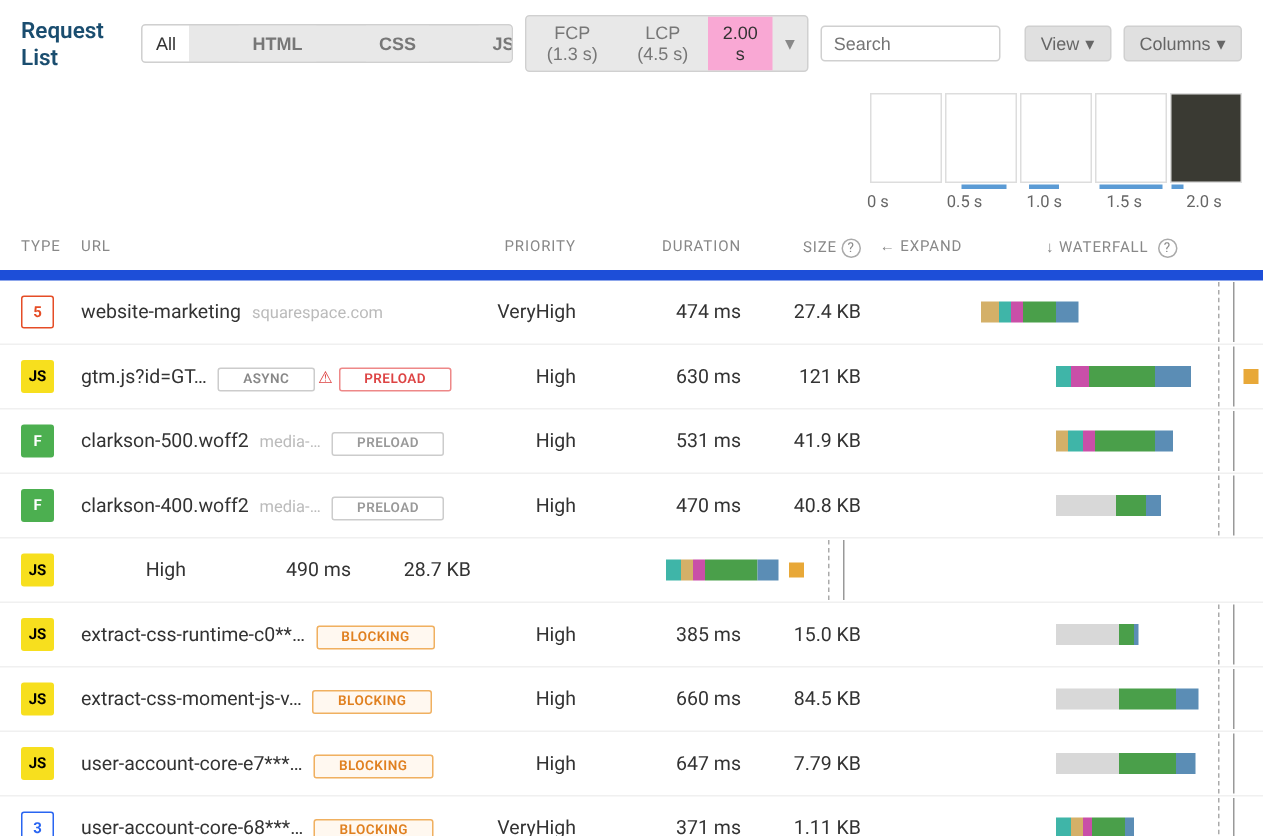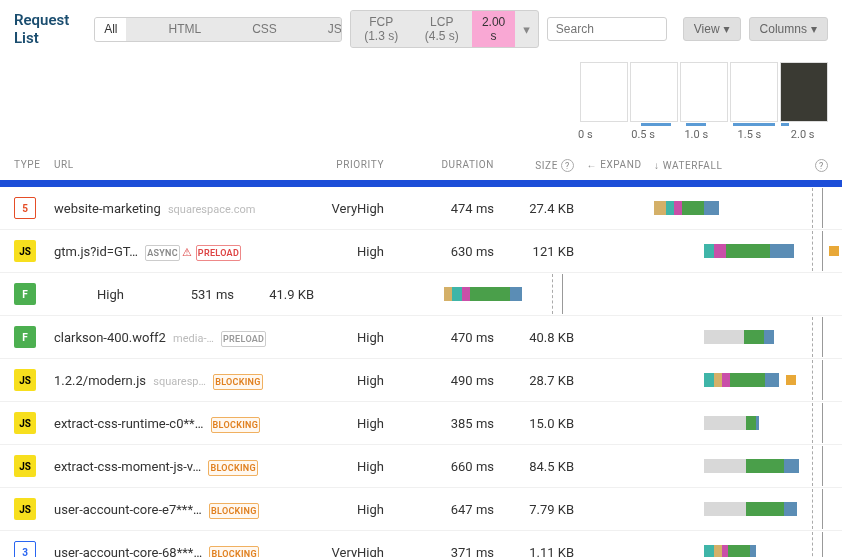--- a/index.html
+++ b/index.html
@@ -1,20 +1,20 @@
 <!DOCTYPE html>
 <html><head>
 <meta charset="utf-8">
 <style>
 * { box-sizing: border-box; margin: 0; padding: 0; }
 body { font-family: -apple-system, BlinkMacSystemFont, "Segoe UI", Roboto, sans-serif; font-size: 13px; color: #333; background: #fff; width: 842px; }
 .toolbar { display: flex; align-items: center; gap: 8px; padding: 10px 14px; }
 .title { font-weight: 600; color: #1a4d6f; font-size: 15px; margin-right: 6px; }
 .filter-group { display: inline-flex; border: 1px solid #d0d0d0; border-radius: 3px; overflow: hidden; background: #e8e8e8; gap: 33px; }
-.filter-btn { padding: 4px 9px; font-size: 12px; color: #777; background: #e8e8e8; border: none; cursor: pointer; }
+.filter-btn { padding: 4px 9px; font-size: 12px; color: #777; background: #e8e8e8; border: none; cursor: pointer; font-weight: bold; }
 .filter-btn.active { background: #fff; color: #333; font-weight: 500; }
 .chev { display:inline-flex; align-items:center; justify-content:center; padding: 4px 8px; color: #888; }
 .metric-group { display: inline-flex; border: 1px solid #d0d0d0; border-radius: 3px; overflow: hidden; background: #e8e8e8; }
 .metric-btn { padding: 4px 10px; font-size: 12px; color: #777; background: #e8e8e8; border: none; }
 .metric-btn.active { background: #f9a8d4; color: #333; font-weight: 500; }
 .search { border: 1px solid #d0d0d0; border-radius: 3px; padding: 4px 8px; font-size: 12px; width: 120px; color: #888; }
 .gray-btn { background: #e0e0e0; border: 1px solid #d0d0d0; border-radius: 3px; padding: 4px 10px; font-size: 12px; color: #666; display:inline-flex; align-items:center; gap:4px; }
 
 .timeline-strip { display: flex; gap: 2px; padding: 4px 14px 0 580px; }
 .thumb { width: 50px; height: 60px; border: 1px solid #ddd; background: #fff; position: relative; }
@@ -23,31 +23,31 @@
 .time-labels { display: flex; gap: 2px; padding: 6px 0 10px 578px; font-size: 11px; color: #666; }
 .time-labels span { width: 52px; text-align: left; }
 
 .headers { display: flex; padding: 8px 14px; font-size: 10px; letter-spacing: 0.6px; color: #888; text-transform: uppercase; border-bottom: 7px solid #1d4ed8; }
 .col-type { width: 40px; }
 .col-url { width: 260px; }
 .col-priority { width: 90px; text-align: right; padding-right: 20px; }
 .col-duration { width: 90px; text-align: right; }
 .col-size { width: 80px; text-align: right; display:flex; justify-content:flex-end; align-items:center; gap:3px;}
 .col-expand { width: 80px; text-align: center; font-size:10px; color:#888;}
-.col-waterfall { flex: 1; text-align: right; display:flex; justify-content:space-between; align-items:center; gap:6px;}
+.col-waterfall { flex: 1; text-align: right; display:flex; justify-content:center; align-items:center; gap:6px;}
 
 .row { display: flex; align-items: center; padding: 10px 14px; border-bottom: 1px solid #f0f0f0; font-size: 13px; position: relative; }
 .badge { width: 22px; height: 22px; display: inline-flex; align-items: center; justify-content: center; font-size: 10px; font-weight: 700; border-radius: 2px; color: #fff; }
 .badge-html { background: #fff; color: #e54d26; border: 1.5px solid #e54d26; }
 .badge-js { background: #f7df1e; color: #000; }
 .badge-font { background: #4caf50; color: #fff; }
 .badge-css { background: #fff; color: #2965f1; border: 1.5px solid #2965f1; }
 .url-main { color: #333; }
 .url-sub { color: #bbb; font-size: 11px; margin-left: 4px; }
-.tag { font-size: 9px; font-weight: 600; letter-spacing: 0.3px; padding: 2px 1px; border-radius: 2px; margin-left: 4px; }
+.tag { font-size: 9px; font-weight: 600; letter-spacing: 0.3px; padding: 2px 16px; border-radius: 2px; margin-left: 4px; }
 .tag-async { border: 1px solid #ccc; color: #888; }
 .tag-preload { border: 1px solid #e88; color: #d44; }
 .tag-preload-gray { border: 1px solid #ccc; color: #999; }
 .tag-blocking { border: 1px solid #f0b060; color: #e08020; background: #fff8f0; }
 .warn-icon { color: #d44; margin-left: 2px; font-size: 11px; }
 .help-icon { display:inline-flex; width:13px; height:13px; border:1px solid #aaa; border-radius:50%; align-items:center; justify-content:center; font-size:9px; color:#888;}
 
 .wf-area { flex: 1; position: relative; height: 20px; }
 .wf-bar { position: absolute; height: 14px; top: 3px; }
 .seg { position: absolute; height: 100%; top: 0; }
@@ -177,20 +177,25 @@
           <div class="seg c-green" style="left:22px;width:44px"></div>
           <div class="seg c-blue" style="left:66px;width:24px"></div>
         </div>
       <div class="wf-bar" style="left:175px;width:10px;height:10px;top:5px">
           <div class="seg c-orange" style="left:0;width:100%"></div>
         </div>
     </div>
   </div>
     <div class="row">
     <div class="col-type"><span class="badge badge-font">F</span></div>
+    <div class="col-url">
+      <span class="url-main">clarkson-500.woff2</span>
+      <span class="url-sub">media-…</span>
+      <span class="tag tag-preload-gray">PRELOAD</span>
+    </div>
     <div class="col-priority">High</div>
     <div class="col-duration">531 ms</div>
     <div class="col-size">41.9 KB</div>
     <div class="col-expand"><span class="expand-arrow"></span></div>
     <div class="wf-area">
       <div class="vline vline-dash" style="left:158px;top:-10px;bottom:-10px"></div>
       <div class="vline vline-solid" style="left:168px;top:-10px;bottom:-10px"></div>
       <div class="wf-bar" style="left:50px;width:78px">
           <div class="seg c-tan" style="left:0px;width:8px"></div>
           <div class="seg c-teal" style="left:8px;width:10px"></div>
@@ -218,25 +223,20 @@
       <div class="wf-bar" style="left:50px;width:70px">
           <div class="seg c-gray" style="left:0px;width:40px"></div>
           <div class="seg c-green" style="left:40px;width:20px"></div>
           <div class="seg c-blue" style="left:60px;width:10px"></div>
         </div>
 
     </div>
   </div>
     <div class="row">
     <div class="col-type"><span class="badge badge-js">JS</span></div>
-    <div class="col-url">
-      <span class="url-main">1.2.2/modern.js</span>
-      <span class="url-sub">squaresp…</span>
-      <span class="tag tag-blocking">BLOCKING</span>
-    </div>
     <div class="col-priority">High</div>
     <div class="col-duration">490 ms</div>
     <div class="col-size">28.7 KB</div>
     <div class="col-expand"><span class="expand-arrow"></span></div>
     <div class="wf-area">
       <div class="vline vline-dash" style="left:158px;top:-10px;bottom:-10px"></div>
       <div class="vline vline-solid" style="left:168px;top:-10px;bottom:-10px"></div>
       <div class="wf-bar" style="left:50px;width:75px">
           <div class="seg c-teal" style="left:0px;width:10px"></div>
           <div class="seg c-tan" style="left:10px;width:8px"></div>

